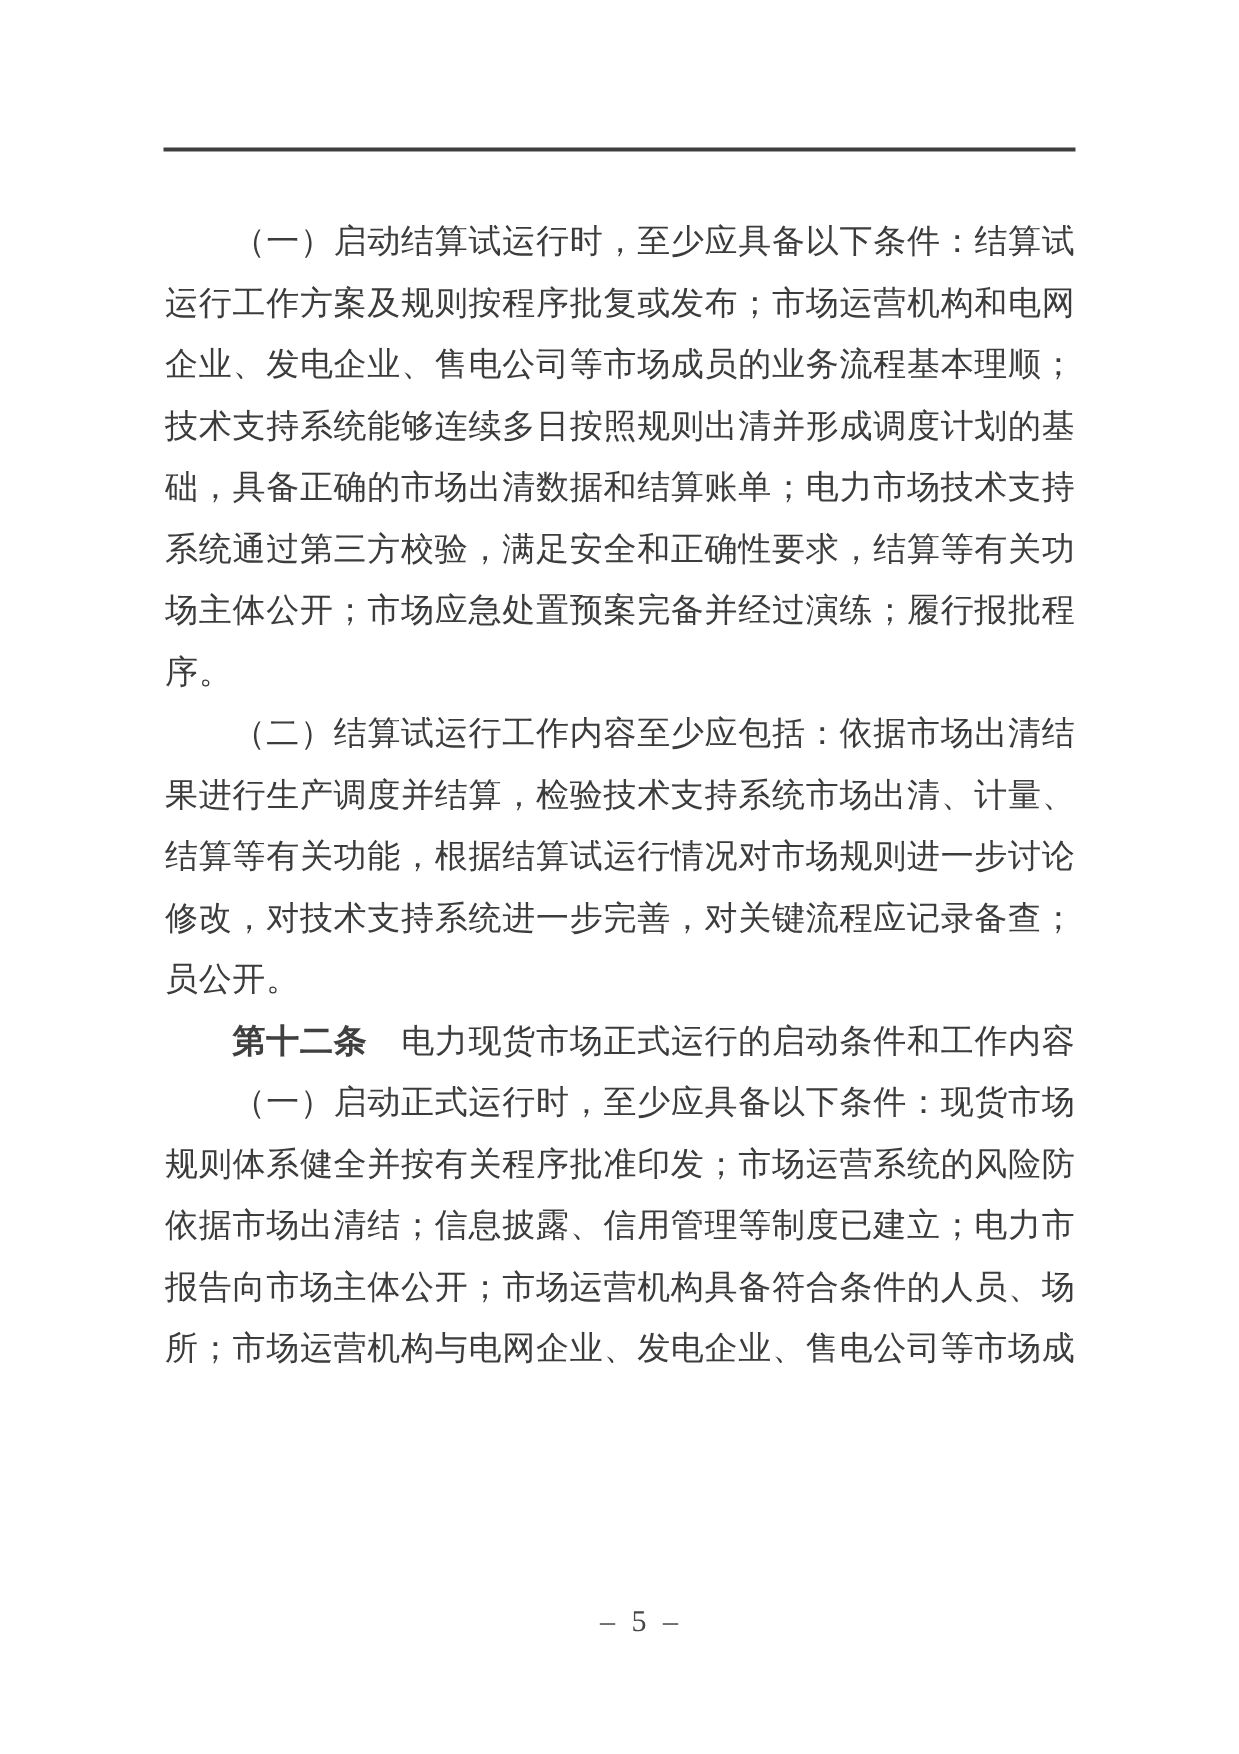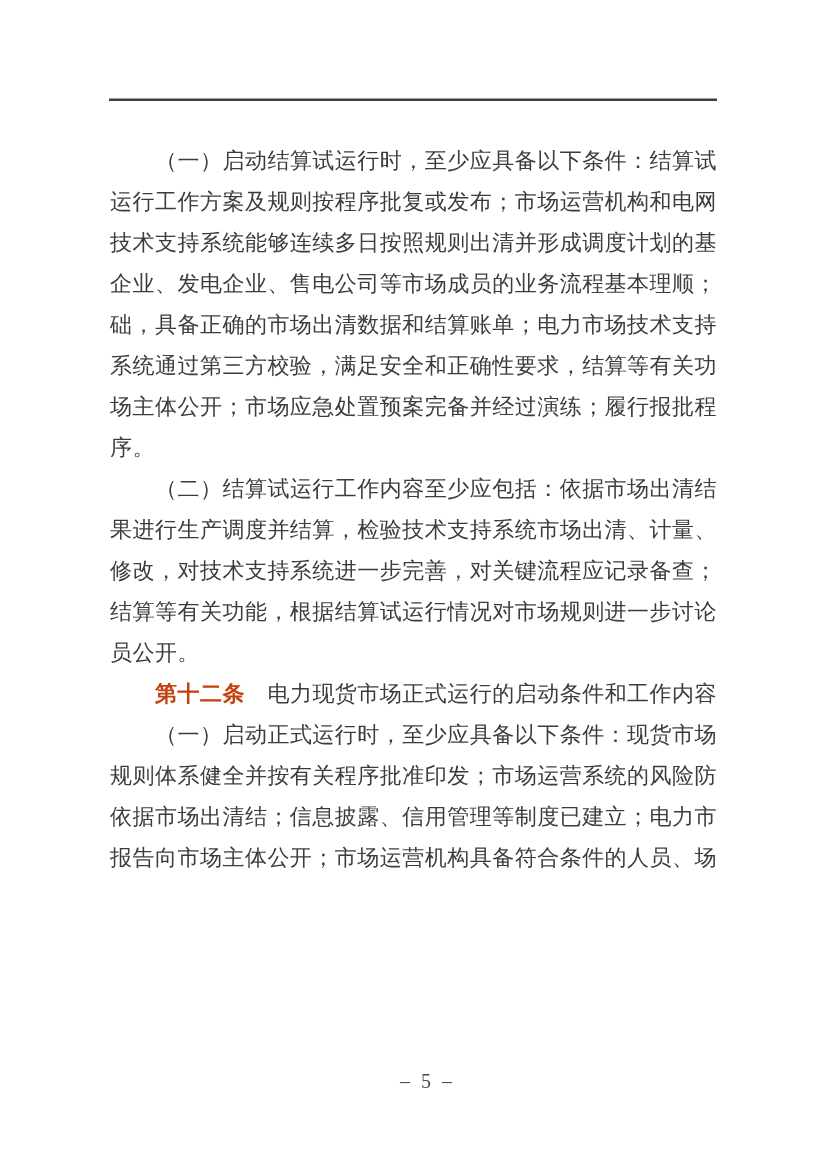--- a/index.html
+++ b/index.html
@@ -41,21 +41,21 @@
   }
   .line.para-end {
     text-align-last: left;
   }
   .line.indent {
     padding-left: 45px;
   }
   .article-term {
     font-family: "Liberation Sans", "DejaVu Sans", sans-serif;
     font-weight: 700;
-    color: #c2410c;
+    color: #404040;
     letter-spacing: 0.45px;
   }
   .page-footer {
     position: absolute;
     left: 110px;
     top: 1066px;
     width: 607px;
     text-align: center;
     font-size: 20px;
     line-height: 30px;
@@ -69,44 +69,45 @@
 
 <div class="page">
 
   <div class="header-rule"></div>
 
   <div class="doc-body">
 
     <div>
       <div class="line indent">（一）启动结算试运行时，至少应具备以下条件：结算试</div>
       <div class="line">运行工作方案及规则按程序批复或发布；市场运营机构和电网</div>
+      <div class="line">企业、发电企业、售电公司等市场成员的业务流程基本理顺；</div>
       <div class="line">技术支持系统能够连续多日按照规则出清并形成调度计划的基</div>
-      <div class="line">企业、发电企业、售电公司等市场成员的业务流程基本理顺；</div>
       <div class="line">础，具备正确的市场出清数据和结算账单；电力市场技术支持</div>
       <div class="line">系统通过第三方校验，满足安全和正确性要求，结算等有关功能</div>
       <div class="line">场主体公开；市场应急处置预案完备并经过演练；履行报批程</div>
       <div class="line para-end">序。</div>
     </div>
 
     <div>
       <div class="line indent">（二）结算试运行工作内容至少应包括：依据市场出清结</div>
       <div class="line">果进行生产调度并结算，检验技术支持系统市场出清、计量、</div>
+      <div class="line">结算等有关功能，根据结算试运行情况对市场规则进一步讨论</div>
       <div class="line">修改，对技术支持系统进一步完善，对关键流程应记录备查；</div>
-      <div class="line">结算等有关功能，根据结算试运行情况对市场规则进一步讨论</div>
       <div class="line para-end">员公开。</div>
     </div>
 
     <div>
       <div class="line indent"><span class="article-term">第十二条</span><span>　电力现货市场正式运行的启动条件和工作内容</span></div>
     </div>
 
     <div>
       <div class="line indent">（一）启动正式运行时，至少应具备以下条件：现货市场</div>
       <div class="line">规则体系健全并按有关程序批准印发；市场运营系统的风险防</div>
       <div class="line">依据市场出清结；信息披露、信用管理等制度已建立；电力市场</div>
       <div class="line">报告向市场主体公开；市场运营机构具备符合条件的人员、场</div>
+      <div class="line">所；市场运营机构与电网企业、发电企业、售电公司等市场成</div>
     </div>
 
   </div>
 
   <div class="page-footer">– 5 –</div>
 
 </div>
 
 </body></html>

